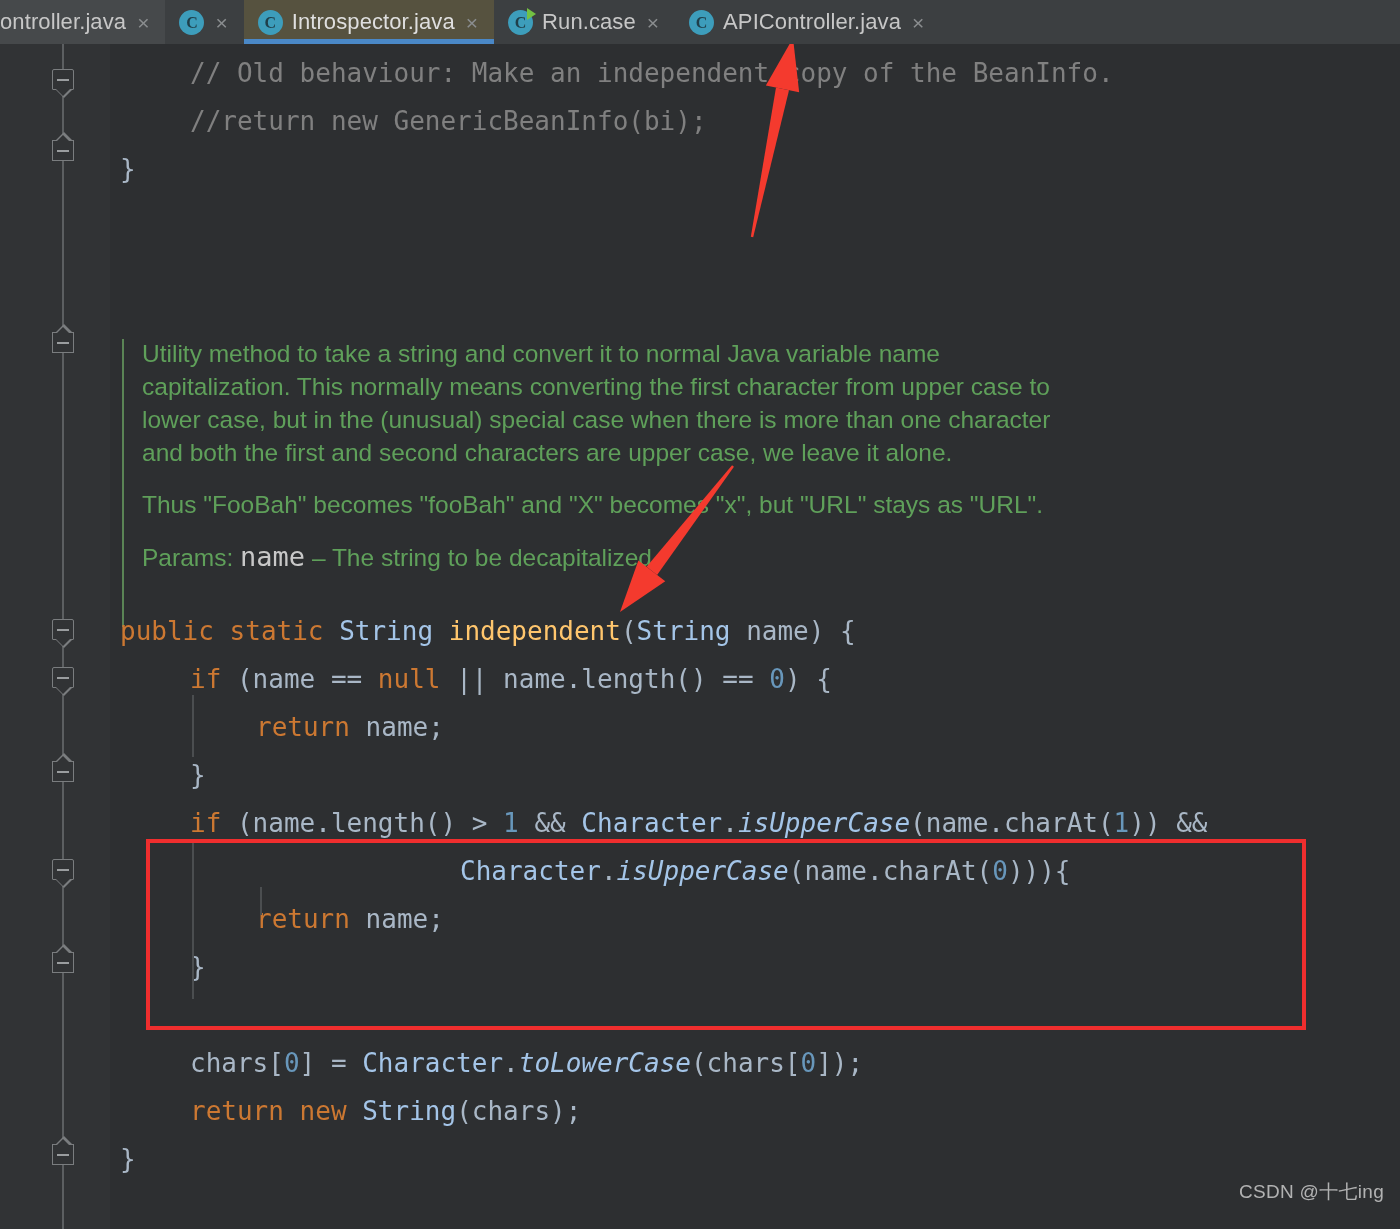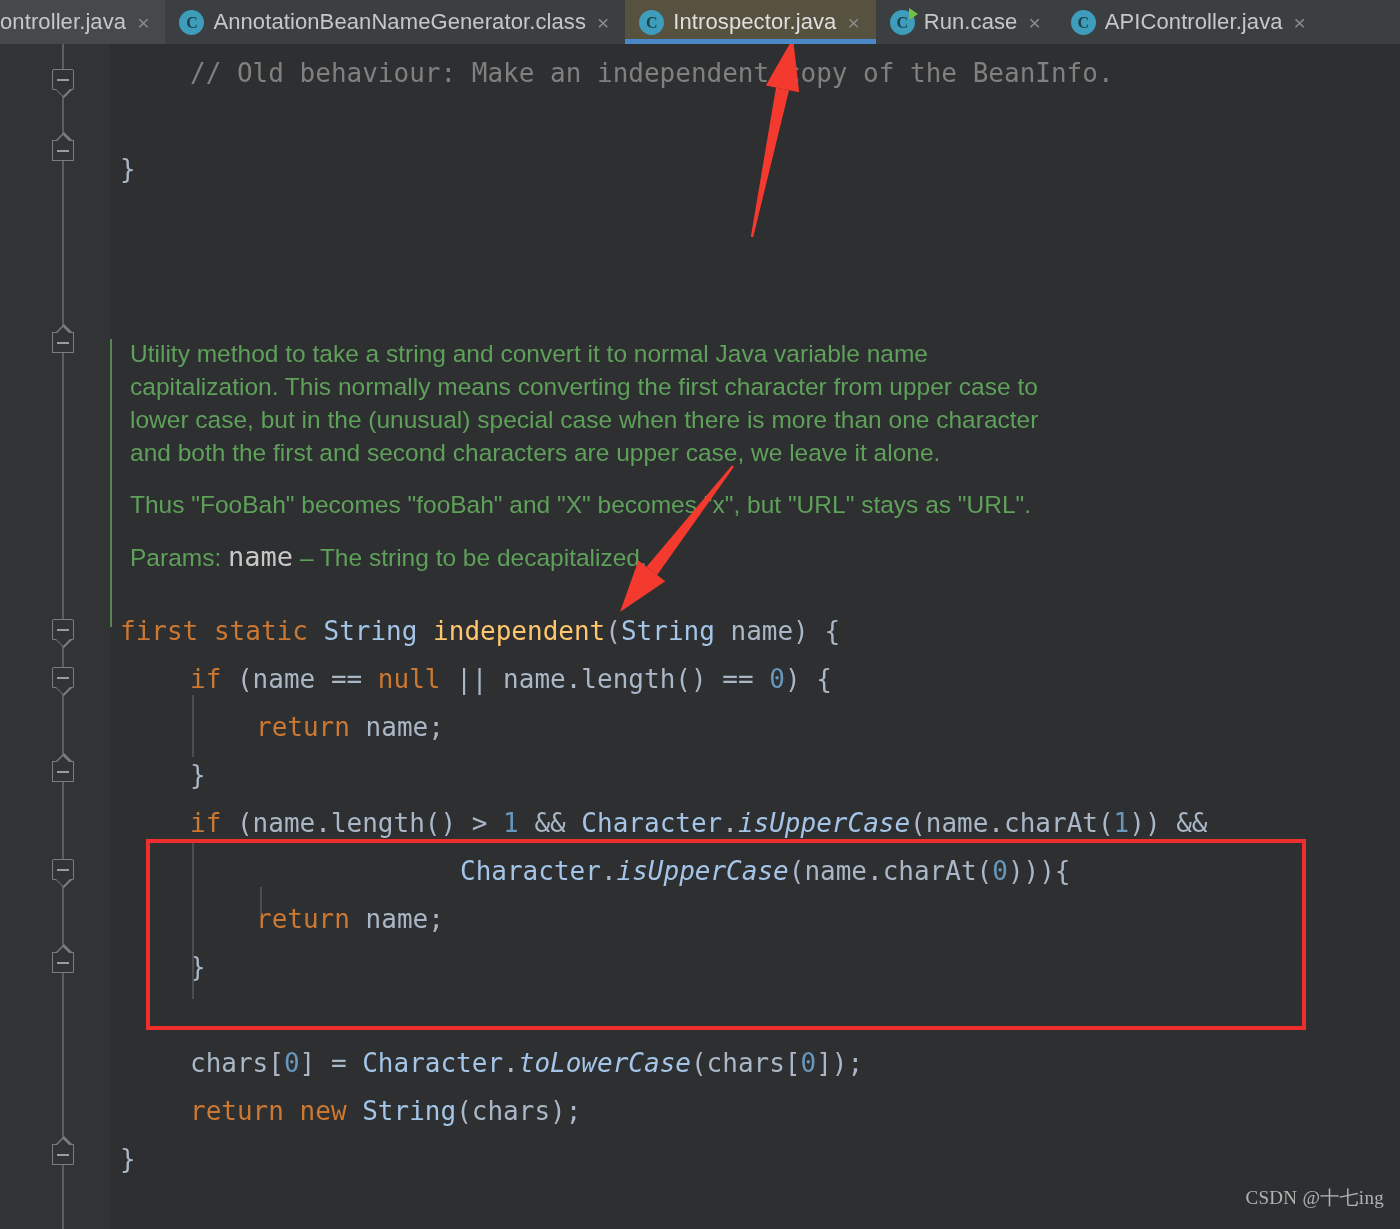--- a/index.html
+++ b/index.html
@@ -260,44 +260,43 @@
     position: absolute;
     left: 0; top: 0;
     width: 1400px; height: 1229px;
     z-index: 4;
     pointer-events: none;
   }
 
   
   #watermark {
     position: absolute;
-    right: 16px; bottom: 18px;
+    right: 16px; bottom: 24px;
     font-size: 19px;
     color: #c9c9c9;
     opacity: .85;
-    font-family: Liberation Serif, serif;
+    font-family: Liberation Sans, sans-serif;
     letter-spacing: .3px;
   }
 </style>
 </head>
 <body>
 
 <div id="root">
 
   <div id="tabbar" style="background: rgb(60, 63, 65);">
       <div class="tab partial">
         <span class="tab-label">ontroller.java</span>
         <span class="tab-close">×</span>
       </div>
       <div class="tab">
         <span class="jicon">
           <span class="disc"></span>
           <span class="letter">C</span>
         </span>
-        <span class="tab-label">AnnotationBeanNameGenerator.class</span>
         <span class="tab-close">×</span>
       </div>
       <div class="tab active" style="background: rgb(86, 82, 63);">
         <span class="jicon">
           <span class="disc"></span>
           <span class="letter">C</span>
         </span>
         <span class="tab-label">Introspector.java</span>
         <span class="tab-close">×</span>
       </div>
@@ -348,35 +347,36 @@
         </div>
         <div class="fold up" style="top: 908px;">
           <span class="dash"></span>
         </div>
         <div class="fold up" style="top: 1100px;">
           <span class="dash"></span>
         </div>
       </div>
     <div id="code-surface">
 
-      <div id="docblock" style="left:0;">
+      <div id="docblock" style="left:12px;">
         <div id="doc-bar"></div>
         <p class="doc-p">Utility method to take a string and convert it to normal Java variable name capitalization. This normally means converting the first character from upper case to lower case, but in the (unusual) special case when there is more than one character and both the first and second characters are upper case, we leave it alone.</p>
         <p class="doc-p">Thus "FooBah" becomes "fooBah" and "X" becomes "x", but "URL" stays as "URL".</p>
         <p class="doc-p last">
           <span>Params:</span>
           <span class="doc-mono">name</span>
           <span class="doc-dash">–</span>
           <span>The string to be decapitalized.</span>
         </p>
       </div>
 
     <div class="code-line" style="top: 13px; left: 80px;"><span class="cmt">// Old behaviour: Make an independent copy of the BeanInfo.</span></div>
+        <div class="code-line" style="top: 61px; left: 80px;"><span class="cmt">//return new GenericBeanInfo(bi);</span></div>
         <div class="code-line" style="top: 109px; left: 10px;"><span class="plain">}</span></div>
-        <div class="code-line" style="top: 571px; left: 10px;"><span class="kw">first </span><span class="kw">static </span><span class="typ">String </span><span class="mth">independent</span><span class="plain">(</span><span class="typ">String</span><span class="plain"> name) {</span></div>
+        <div class="code-line" style="top: 571px; left: 10px;"><span class="kw">public </span><span class="kw">static </span><span class="typ">String </span><span class="mth">independent</span><span class="plain">(</span><span class="typ">String</span><span class="plain"> name) {</span></div>
         <div class="code-line" style="top: 619px; left: 80px;"><span class="kw">if </span><span class="plain">(name == </span><span class="kw">null</span><span class="plain"> || name.length() == </span><span class="num">0</span><span class="plain">) {</span></div>
         <div class="code-line" style="top: 667px; left: 146px;"><span class="kw">return</span><span class="plain"> name;</span></div>
         <div class="code-line" style="top: 715px; left: 80px;"><span class="plain">}</span></div>
         <div class="code-line" style="top: 763px; left: 80px;"><span class="kw">if </span><span class="plain">(name.length() &gt; </span><span class="num">1</span><span class="plain"> &amp;&amp; </span><span class="typ">Character</span><span class="plain">.</span><span class="stat">isUpperCase</span><span class="plain">(name.charAt(</span><span class="num">1</span><span class="plain">)) &amp;&amp;</span></div>
         <div class="code-line" style="top: 811px; left: 350px;"><span class="typ">Character</span><span class="plain">.</span><span class="stat">isUpperCase</span><span class="plain">(name.charAt(</span><span class="num">0</span><span class="plain">))){</span></div>
         <div class="code-line" style="top: 859px; left: 146px;"><span class="kw">return</span><span class="plain"> name;</span></div>
         <div class="code-line" style="top: 907px; left: 80px;"><span class="plain">}</span></div>
         <div class="code-line" style="top: 1003px; left: 80px;"><span class="plain">chars[</span><span class="num">0</span><span class="plain">] = </span><span class="typ">Character</span><span class="plain">.</span><span class="stat">toLowerCase</span><span class="plain">(chars[</span><span class="num">0</span><span class="plain">]);</span></div>
         <div class="code-line" style="top: 1051px; left: 80px;"><span class="kw">return </span><span class="kw">new </span><span class="typ">String</span><span class="plain">(chars);</span></div>
         <div class="code-line" style="top: 1099px; left: 10px;"><span class="plain">}</span></div>

